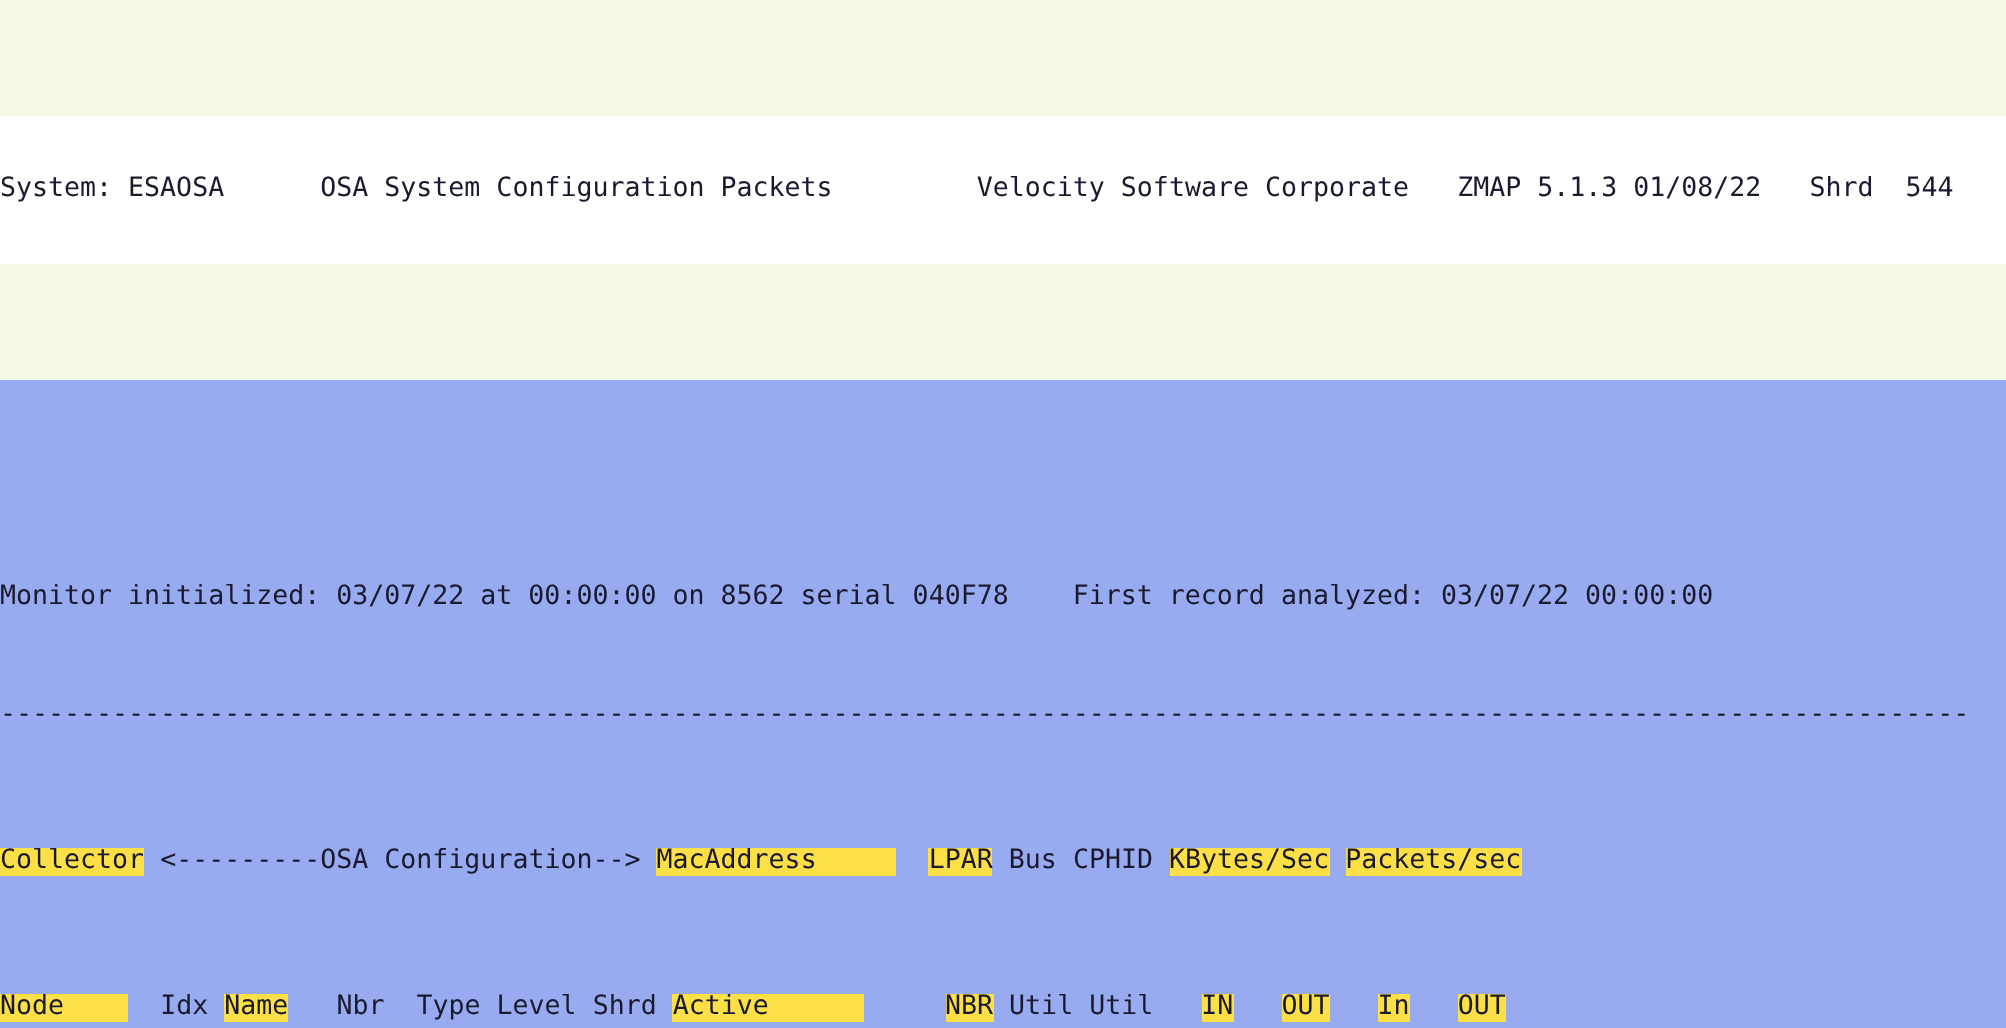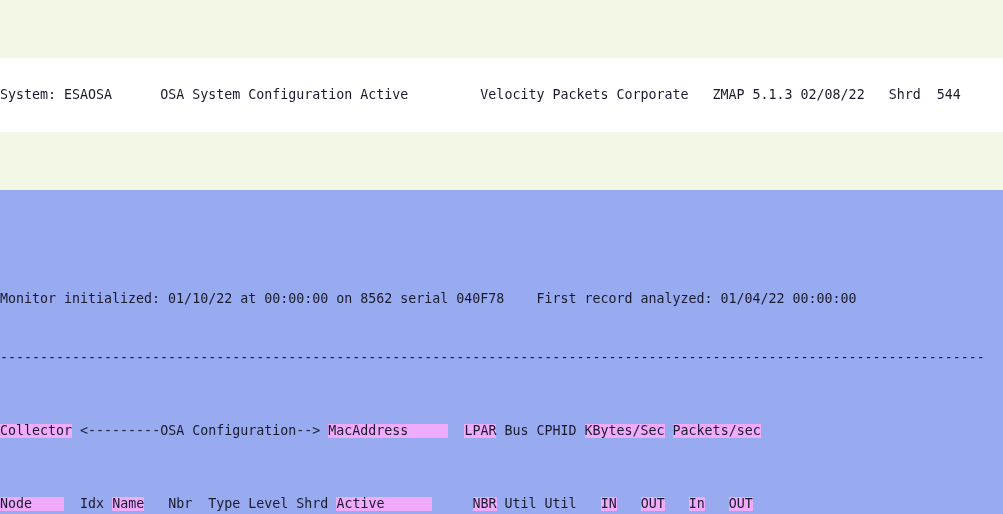--- a/index.html
+++ b/index.html
@@ -28,42 +28,42 @@
 
   .row {
     display: block;
     height: 14.6px;
     white-space: pre;
     overflow: hidden;
   }
   .row-tall { height: 15px; }
 
   .hl {
-    background: #f0abfc;
+    background: #fde047;
     color: #1a1a2e;
   }
   .gap { display: block; height: 14.6px; }
   .gap-blue { background: #99abf0; }
 </style>
 </head>
 <body>
 
 <div id="report">
 
   
   <div class="band band-white">
-    <div class="row row-tall"><span>System: ESAOSA</span><span>      </span><span>OSA System Configuration Active</span><span>         </span><span>Velocity Packets Corporate</span><span>   </span><span>ZMAP 5.1.3 02/08/22</span><span>   </span><span>Shrd</span><span>  </span><span>544</span></div>
+    <div class="row row-tall"><span>System: ESAOSA</span><span>      </span><span>OSA System Configuration Packets</span><span>         </span><span>Velocity Software Corporate</span><span>   </span><span>ZMAP 5.1.3 01/08/22</span><span>   </span><span>Shrd</span><span>  </span><span>544</span></div>
   </div>
 
   
   <div class="band band-blue">
 
     <div class="gap gap-blue"></div>
 
-    <div class="row"><span>Monitor initialized: 01/10/22 at 00:00:00 on 8562 serial 040F78</span><span>    </span><span>First record analyzed: 01/04/22 00:00:00</span></div>
+    <div class="row"><span>Monitor initialized: 03/07/22 at 00:00:00 on 8562 serial 040F78</span><span>    </span><span>First record analyzed: 03/07/22 00:00:00</span></div>
 
     <div class="row">---------------------------------------------------------------------------------------------------------------------------</div>
 
     
     <div class="row"><span class="hl">Collector</span><span> </span><span>&lt;---------OSA Configuration--&gt;</span><span> </span><span class="hl">MacAddress</span><span class="hl">     </span><span>  </span><span class="hl">LPAR</span><span> </span><span>Bus</span><span> </span><span>CPHID</span><span> </span><span class="hl">KBytes/Sec</span><span> </span><span class="hl">Packets/sec</span></div>
 
     
     <div class="row"><span class="hl">Node</span><span class="hl">    </span><span>  </span><span>Idx</span><span> </span><span class="hl">Name</span><span>   </span><span>Nbr</span><span>  </span><span>Type</span><span> </span><span>Level</span><span> </span><span>Shrd</span><span> </span><span class="hl">Active</span><span class="hl">      </span><span>     </span><span class="hl">NBR</span><span> </span><span>Util</span><span> </span><span>Util</span><span>   </span><span class="hl">IN</span><span>   </span><span class="hl">OUT</span><span>   </span><span class="hl">In</span><span>   </span><span class="hl">OUT</span></div>
 
     

